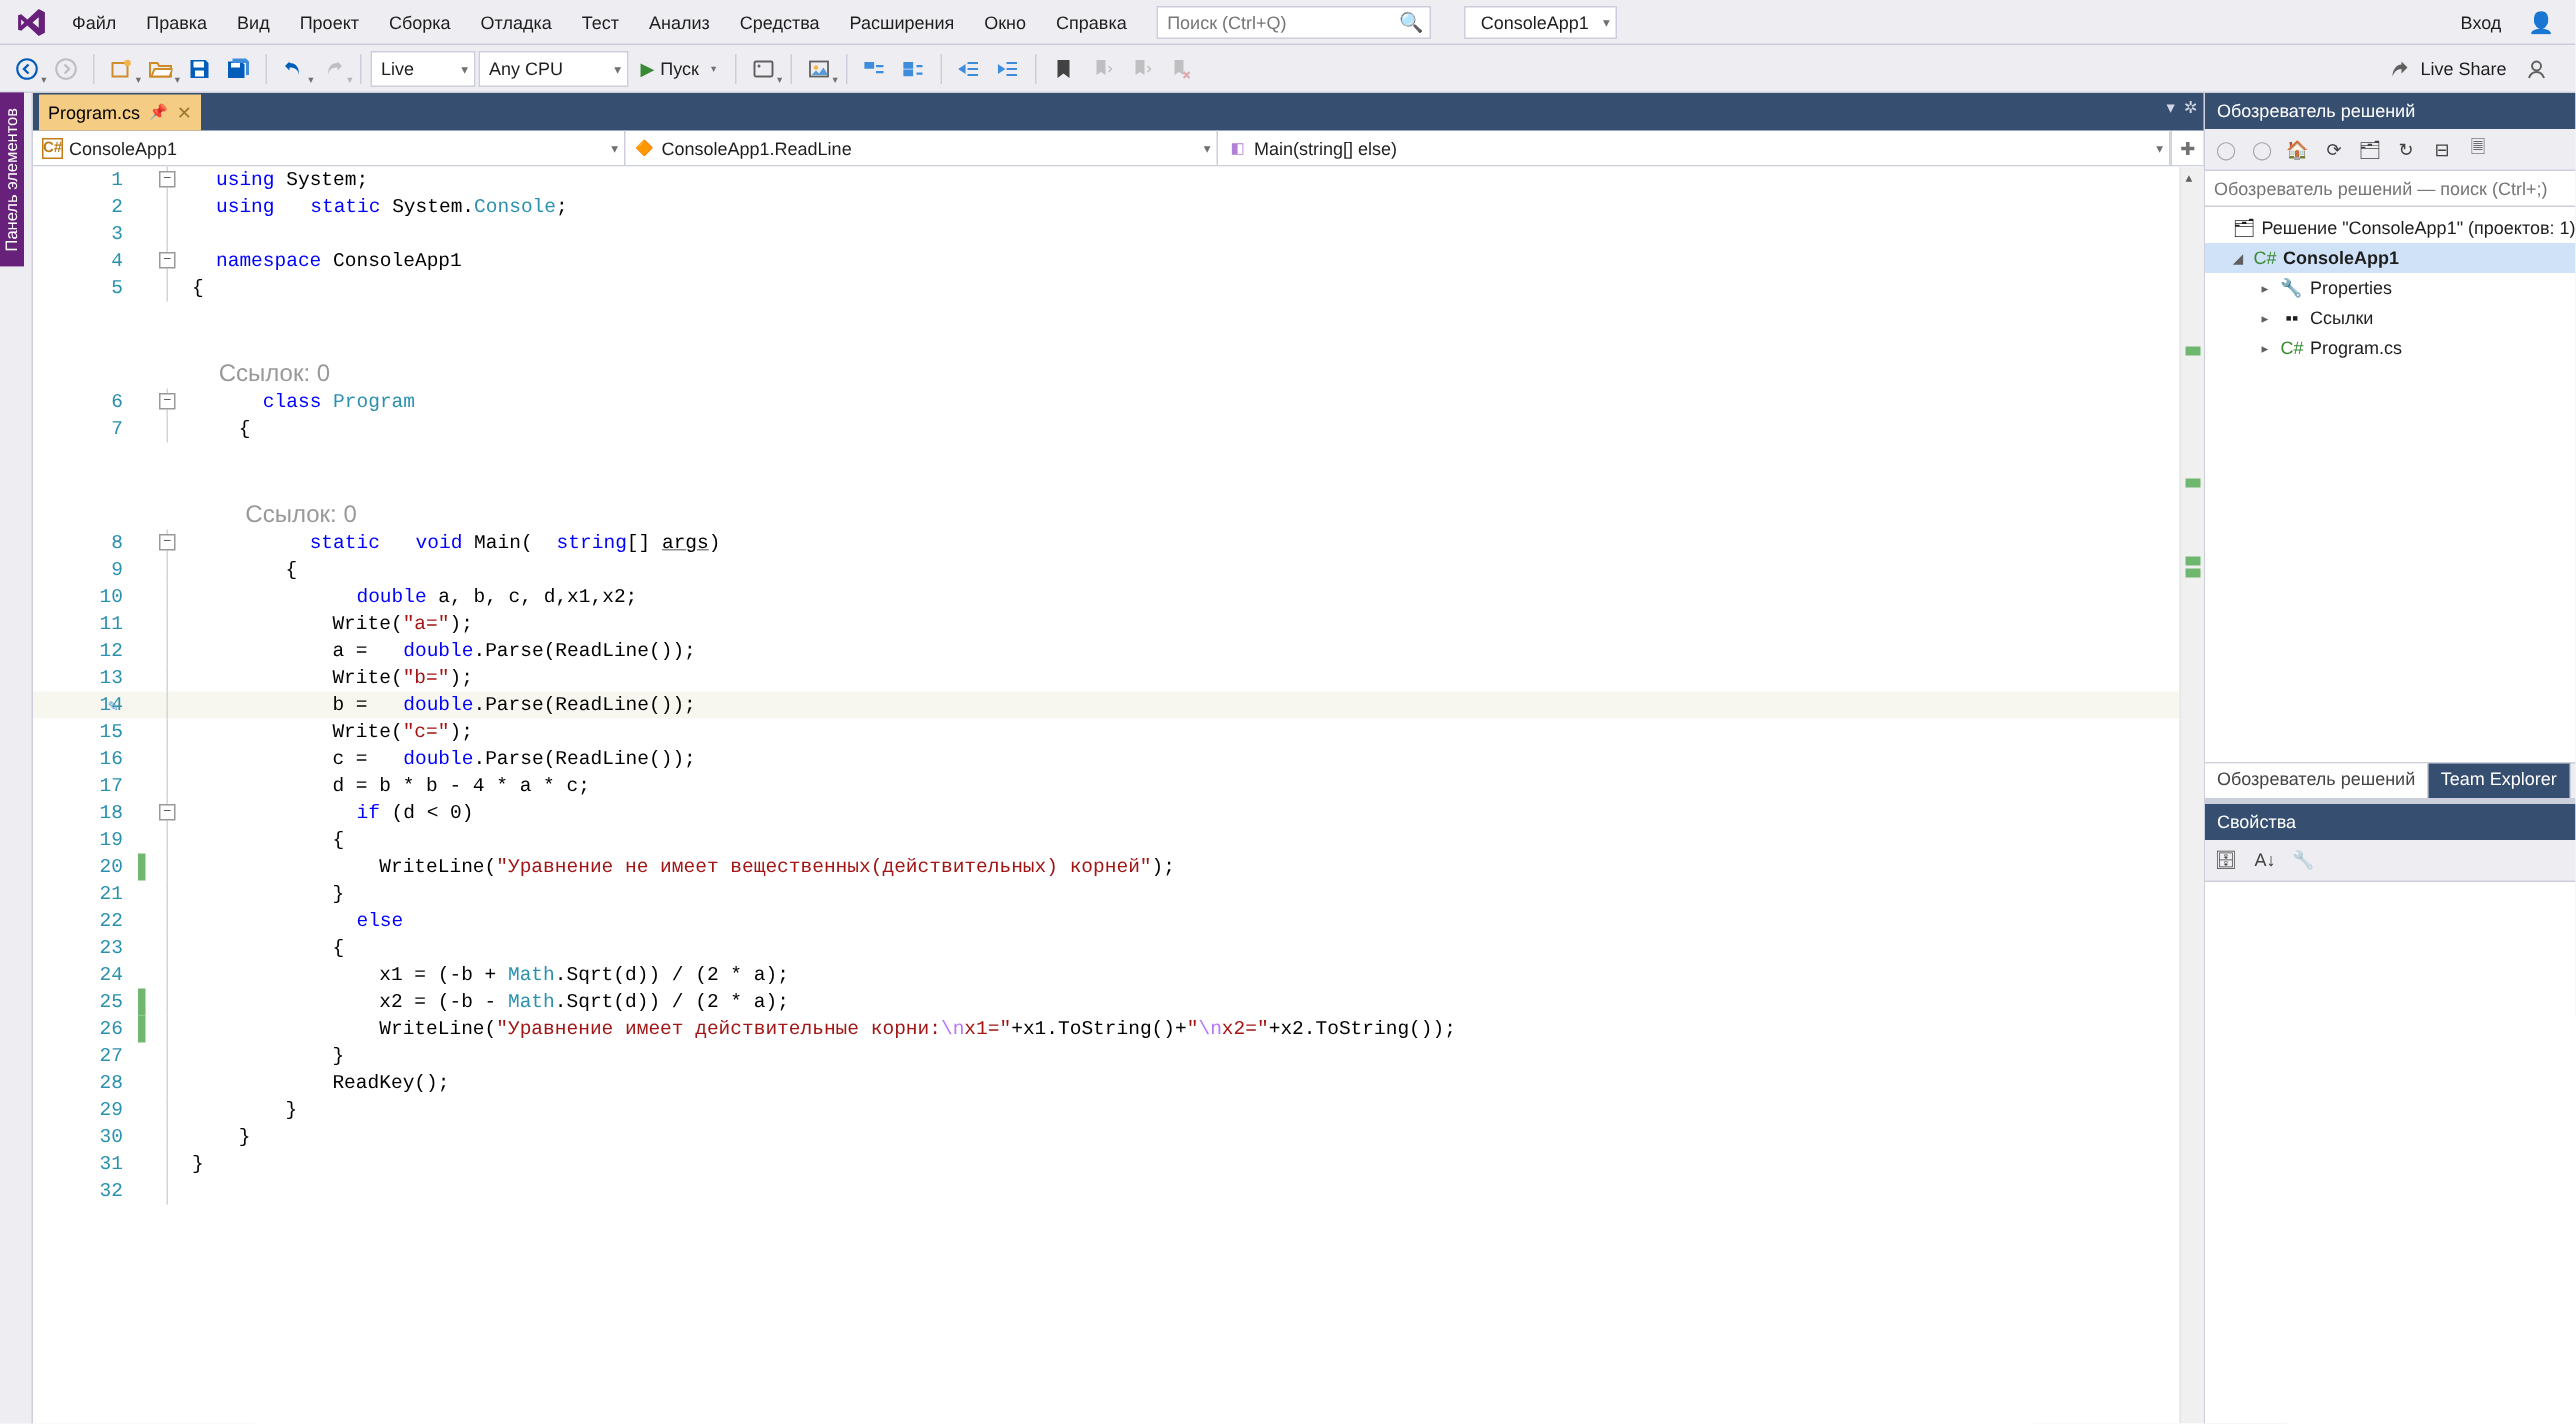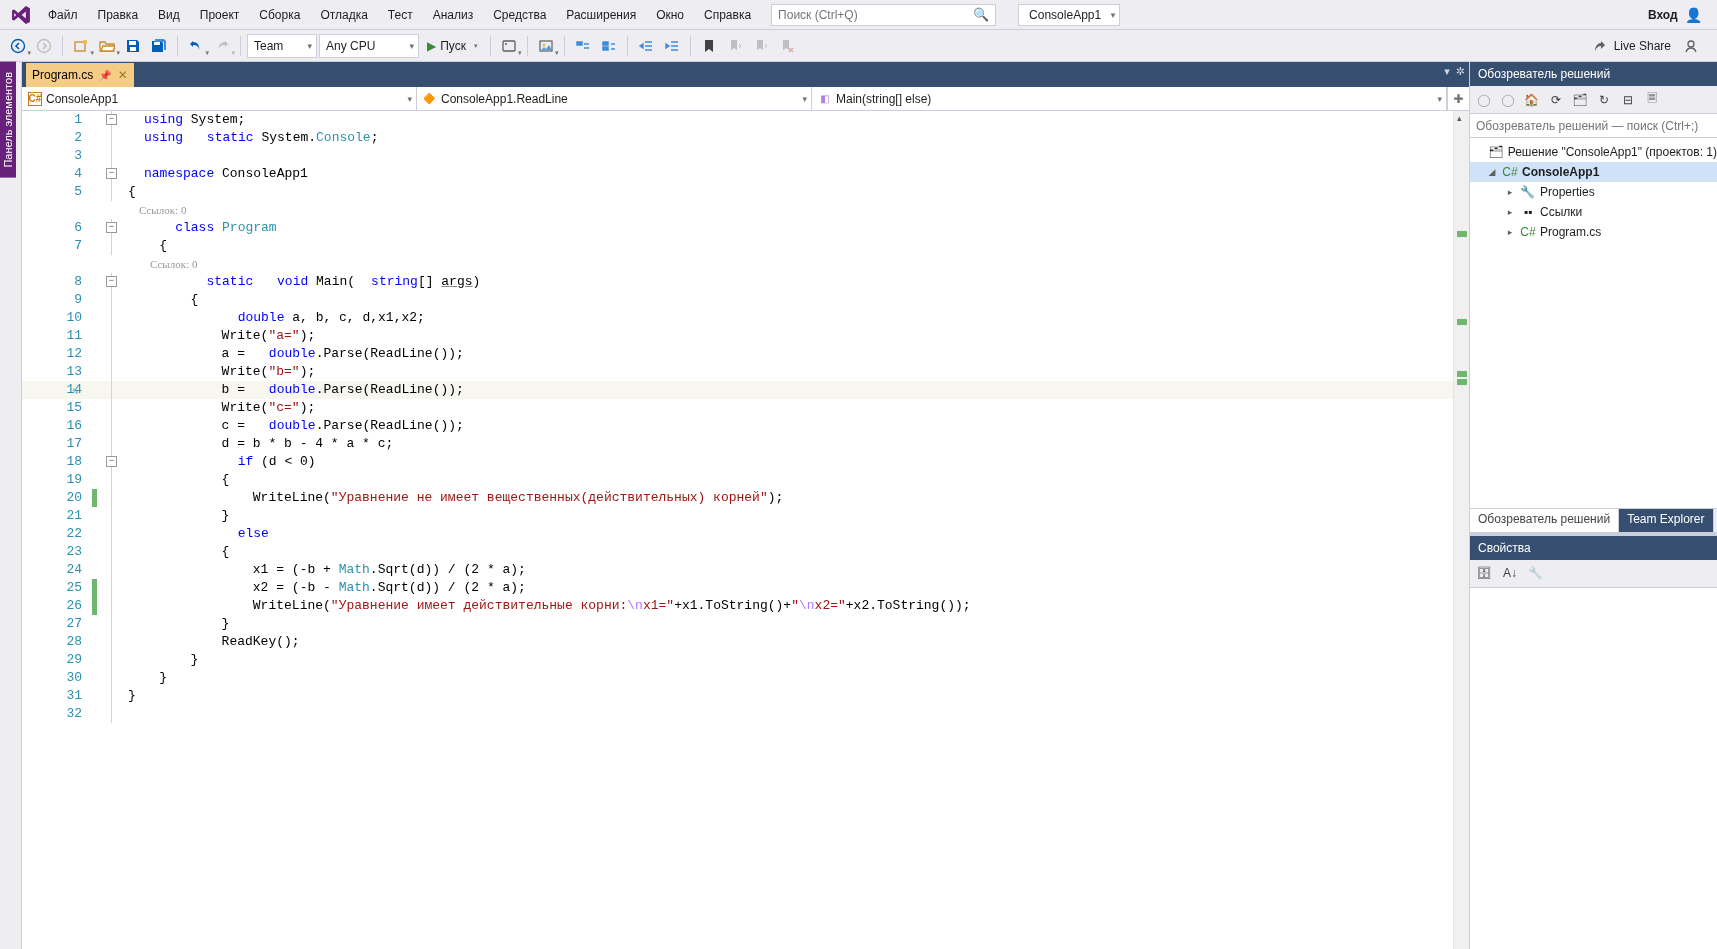--- a/index.html
+++ b/index.html
@@ -2,27 +2,27 @@
 <html><head>
 <meta charset="utf-8">
 <style>
 * { margin: 0; padding: 0; box-sizing: border-box; }
 body { font-family: "Segoe UI", Tahoma, sans-serif; font-size: 12px; background: #eeeef2; color: #1e1e1e; overflow: hidden; width: 1717px; height: 949px; }
 
 
 .menubar { display: flex; align-items: center; height: 30px; background: #eeeef2; border-bottom: 1px solid #cccedb; padding: 0 4px; }
 .vs-logo { width: 22px; height: 22px; margin: 0 6px; }
 .menubar .menu-item { padding: 4px 10px; color: #1e1e1e; cursor: default; }
-.searchbox { margin-left: 10px; background: #fff; border: 1px solid #cccedb; height: 22px; width: 225px; display: flex; align-items: center; padding: 0 6px; justify-content: space-between; }
+.searchbox { margin-left: 10px; background: #fff; border: 1px solid #cccedb; height: 22px; width: 183px; display: flex; align-items: center; padding: 0 6px; justify-content: space-between; }
 .searchbox input { border: none; outline: none; flex: 1; font-size: 12px; color: #6d6d6d; background: transparent; }
 .searchbox .mag { color: #717171; font-size: 13px; }
 .proj-chip { margin-left: 22px; background: #fff; border: 1px solid #cccedb; height: 22px; padding: 0 18px 0 10px; display: flex; align-items: center; position: relative; }
 .proj-chip::after { content:"▾"; position:absolute; right:4px; font-size:9px; color:#717171; }
 .menubar .spacer { flex: 1; }
-.login { margin-right: 10px; color: #1e1e1e; display: flex; align-items: center; gap: 8px; font-weight: bold; }
+.login { margin-right: 10px; color: #1e1e1e; display: flex; align-items: center; gap: 18px; }
 .login-icon { font-size: 14px; color: #555; }
 
 
 .toolbar { display: flex; align-items: center; height: 32px; background: #eeeef2; border-bottom: 1px solid #cccedb; padding: 0 6px; gap: 2px; }
 .tbtn { width: 24px; height: 24px; display: inline-flex; align-items: center; justify-content: center; color: #1e1e1e; border-radius: 2px; position: relative; }
 .tbtn svg { width: 16px; height: 16px; }
 .tbtn .dd { position:absolute; right:-1px; bottom:1px; font-size:7px; color:#717171; }
 .tsep { width: 1px; height: 20px; background: #cccedb; margin: 0 4px; }
 .tcombo { height: 24px; background: #fff; border: 1px solid #cccedb; display: flex; align-items: center; padding: 0 18px 0 6px; position: relative; min-width: 70px; }
 .tcombo::after { content:"▾"; position:absolute; right:4px; font-size:9px; color:#717171; }
@@ -63,21 +63,21 @@
 .margin{ width:36px; flex-shrink:0; position:relative; color:#a5a5a5; }
 .margin .fold{ position:absolute; left:14px; top:3px; width:11px; height:11px; border:1px solid #999; background:#fff; font-size:9px; line-height:9px; text-align:center; color:#555;}
 .margin .outline-v{ position:absolute; left:19px; top:0; bottom:0; width:1px; background:#d4d4d4;}
 .margin .mark-green{ position:absolute; left:0; top:0; bottom:0; width:5px; background:#6fb76f;}
 .margin .edit-icon{ position:absolute; left:-20px; top:2px; font-size:11px; color:#5b9bd5;}
 .code{ flex:1; color:#000; }
 .kw{ color:#0000ff;margin-left:16px; }
 .type{ color:#2b91af; }
 .str{ color:#a31515; }
 .esc{ color:#b776fb; }
-.codelens{ color:#999; font-size:11px; font-family:Liberation Serif, serif; padding-left: 0; }
+.codelens{ color:#999; font-size:16px; font-family:Liberation Sans, sans-serif; padding-left: 0; margin-top: 40px; }
 .codelens-row .ln{visibility:hidden;}
 .overview{ width:16px; background:#f0f0f0; border-left:1px solid #e5e5e5; position:relative;}
 .overview .ov-mark{ position:absolute; left:3px; width:10px; height:6px; background:#6fb76f; }
 .caret-top{ position:absolute; top:2px; left:3px; font-size:9px; color:#606060;}
 
 
 .rightcol{ width:248px; display:flex; flex-direction:column; background:#eeeef2; border-left:1px solid #cccedb;}
 .panel-title{ height:24px; background:#364e6f; color:#fff; display:flex; align-items:center; padding:0 8px; font-size:12px;}
 .panel-toolbar{ height:28px; background:#eeeef2; border-bottom:1px solid #cccedb; display:flex; align-items:center; padding:0 4px; gap:4px;}
 .ptbtn{ width:20px; height:20px; display:inline-flex; align-items:center; justify-content:center; color:#424242;}
@@ -173,21 +173,21 @@
       <span class="dd">▾</span>
     </div>
   <div class="tbtn disabled">
       <svg viewBox="0 0 16 16">
         <path d="M11 3l3 3-3 3V7c-3 0-6 1-6 5-1-5 2-8 6-8V3z" fill="#888"></path>
       </svg>
       <span class="dd">▾</span>
     </div>
   <div class="tsep"></div>
   <div class="tcombo" style="min-width:70px">
-      <span>Team</span>
+      <span>Live</span>
     </div>
   <div class="tcombo" style="min-width:100px">
       <span>Any CPU</span>
     </div>
   <div class="start-btn tbtn" style="width:auto">
     <span class="play">▶</span>
     <span>Пуск</span>
     <span class="dd" style="position:static;margin-left:4px">▾</span>
   </div>
   <div class="tsep"></div>

